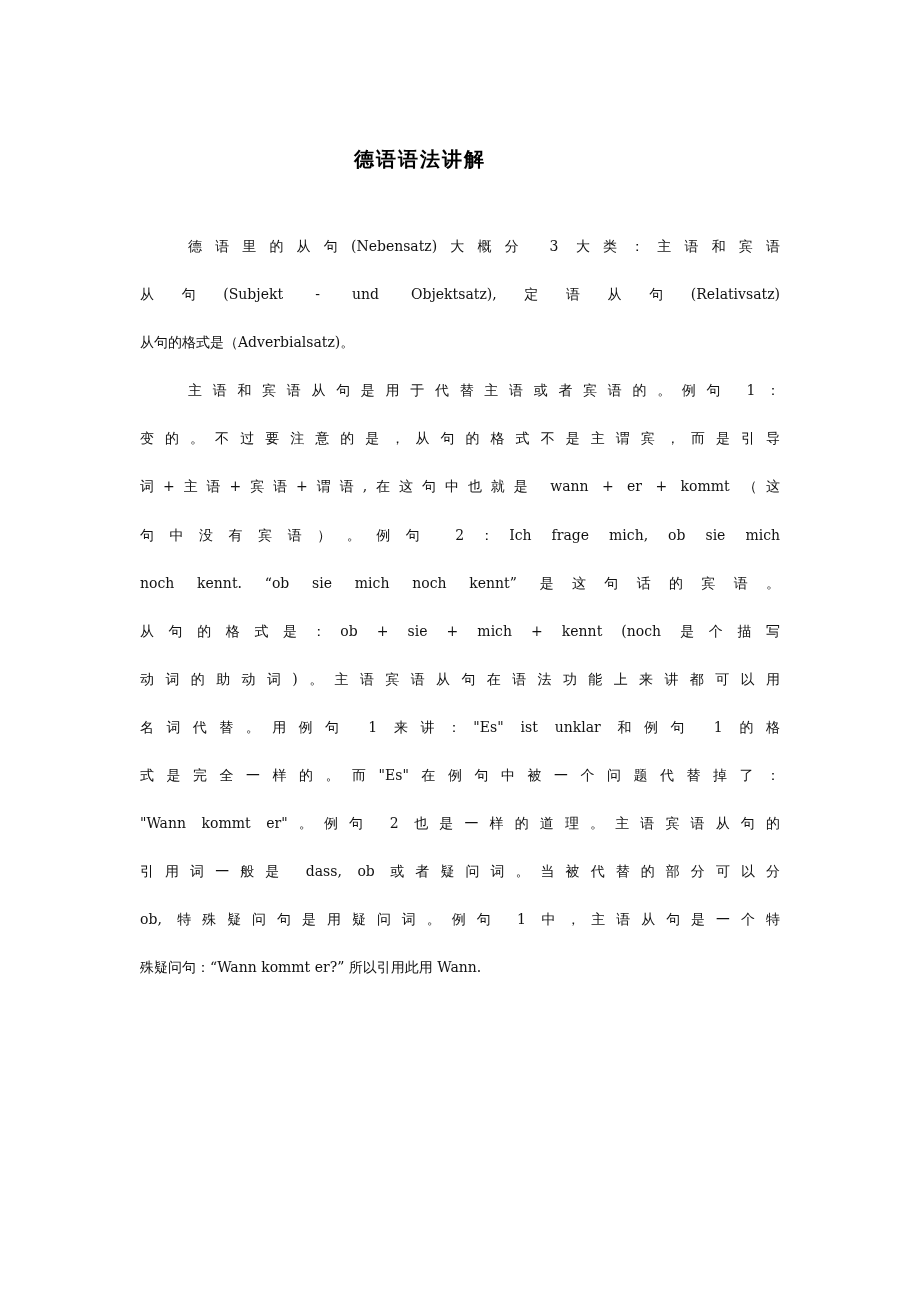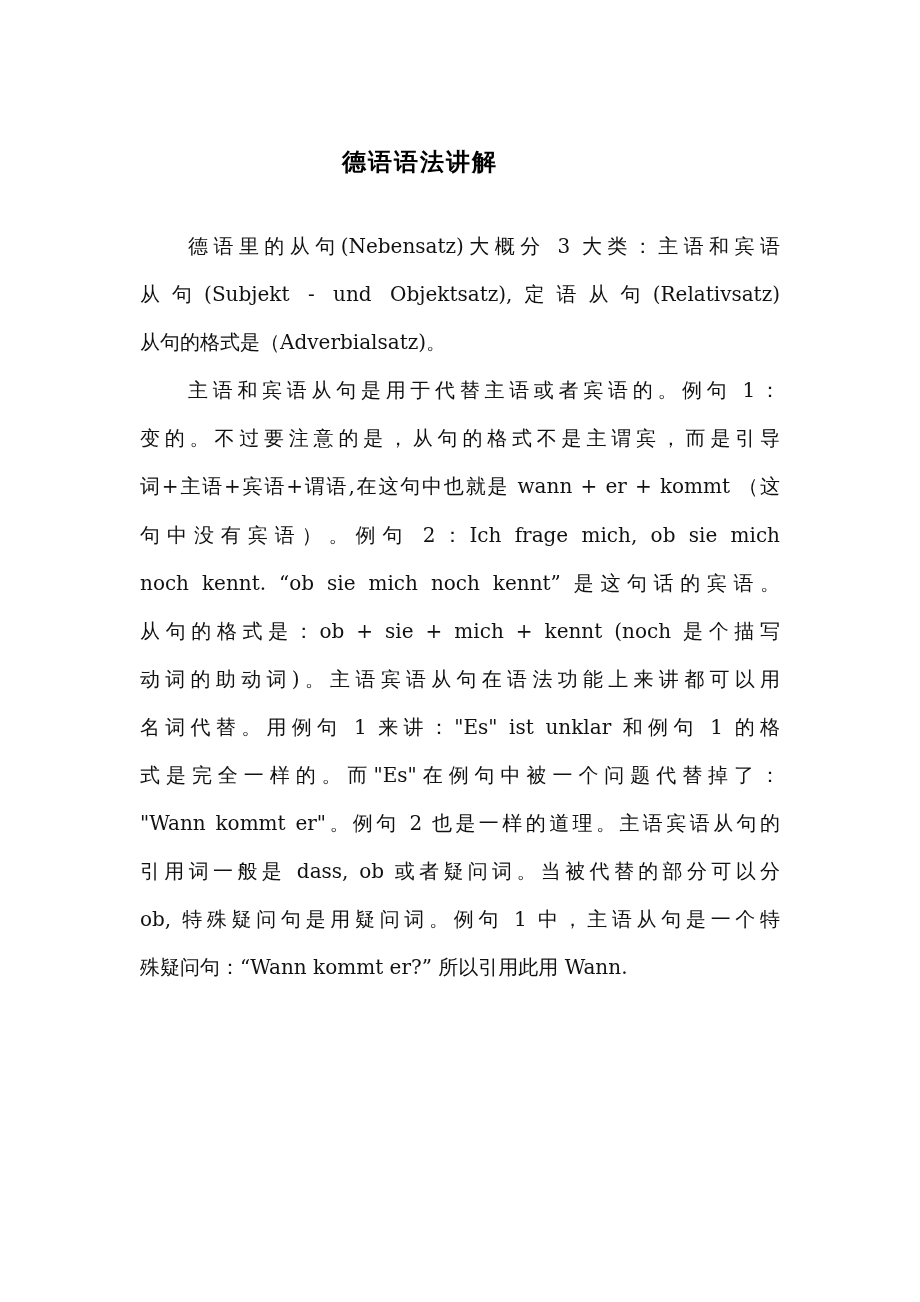--- a/index.html
+++ b/index.html
@@ -1,23 +1,23 @@
 <!DOCTYPE html>
 <html><head>
 <meta charset="utf-8">
 <style>
   html, body { margin:0; padding:0; background:#ffffff; }
   body { width:920px; height:1302px; position:relative; overflow:hidden;
          font-family:"DejaVu Serif","Liberation Serif",serif; color:#111; }
   .page { position:absolute; left:0; top:0; width:920px; height:1302px; background:#fff; }
   .title { position:absolute; left:0; width:840px; top:146px; text-align:center;
-           font-size:24px; font-weight:bold; letter-spacing:2px; color:#000;
+           font-size:20px; font-weight:bold; letter-spacing:2px; color:#000;
            font-family:Liberation Serif, serif; }
   .body { position:absolute; left:140px; top:222px; width:640px; }
-  .line { height:48.1px; line-height:48px; font-size:20px; white-space:nowrap;
+  .line { height:48.1px; line-height:48px; font-size:14px; white-space:nowrap;
           text-align:justify; text-align-last:justify; overflow:visible; color:#111;
           font-family:"DejaVu Serif","Liberation Mono",serif; }
   .line.first { padding-left:48px; }
   .line.last { text-align-last:left; }
 </style>
 </head>
 <body>
 
 <div class="page">
   <div class="title">德语语法讲解</div>

